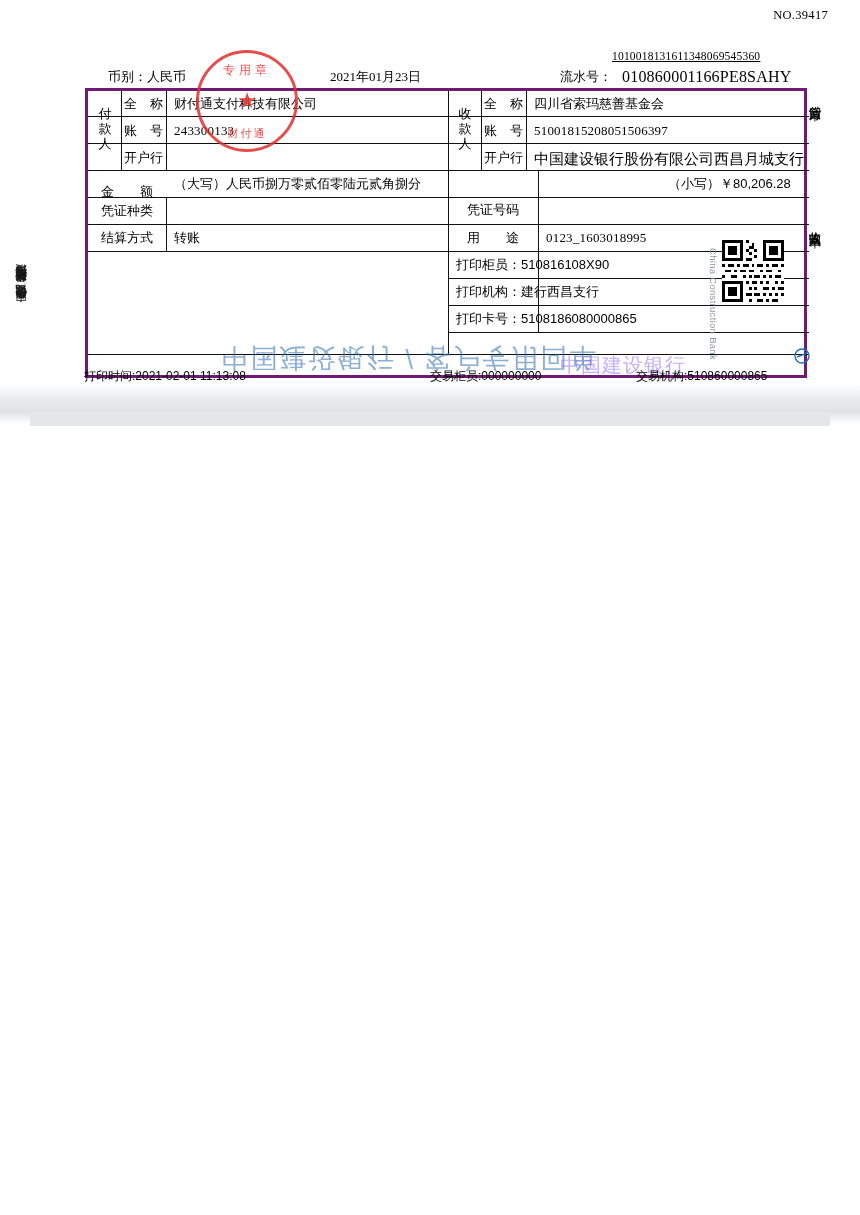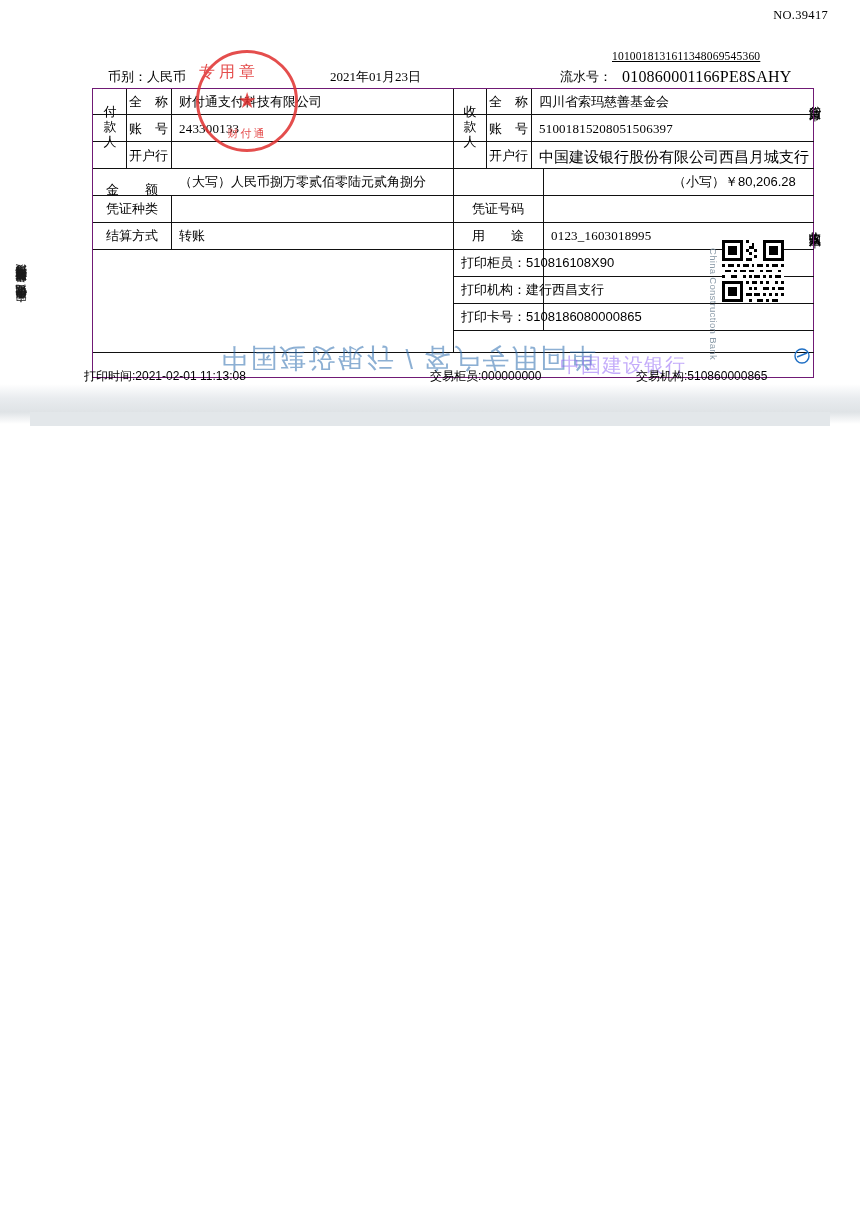--- a/index.html
+++ b/index.html
@@ -85,25 +85,25 @@
     left: 622px;
     top: 68px;
     font-size: 16px;
     font-family: "Liberation Serif", serif;
     letter-spacing: .2px;
   }
 
   
   .tbl {
     position: absolute;
-    left: 92px;
+    left: 85px;
     top: 88px;
     width: 722px;
     height: 290px;
-    border: 1px solid #701a75;
+    border: 3px solid #701a75;
     box-sizing: border-box;
   }
   .vline, .hline {
     position: absolute;
     background: #111;
   }
   .vline { width: 1px; }
   .hline { height: 1px; }
 
   .cell {
@@ -168,22 +168,22 @@
     position: absolute;
     left: 50%; top: 50%;
     transform: translate(-50%,-50%);
     font-size: 22px;
     color: #e0302f;
   }
   .seal .t1 {
     position: absolute;
     left: 0; right: 0;
     top: 9px;
-    text-align: left;
-    font-size: 16px;
+    text-align: center;
+    font-size: 12px;
     letter-spacing: 4px;
   }
   .seal .t2 {
     position: absolute;
     left: 0; right: 0;
     bottom: 8px;
     text-align: center;
     font-size: 11px;
     letter-spacing: 2px;
   }
@@ -306,21 +306,21 @@
     <div class="cell mono" style="left:446px; top:32px;">51001815208051506397</div>
     <div class="cell center" style="left:393px; top:59px; width:45px;">开户行</div>
     <div class="cell" style="left:446px; top:59px; font-size:15px;">中国建设银行股份有限公司西昌月城支行</div>
 
     <div class="cell center" style="left:0; top:85px; width:78px;margin-top:8px;">金　　额</div>
     <div class="cell" style="left:86px; top:85px;">（大写）人民币捌万零贰佰零陆元贰角捌分</div>
     <div class="cell" style="left:580px; top:85px;">（小写）￥80,206.28</div>
 
     <div class="cell center" style="left:0; top:112px; width:78px;">凭证种类</div>
     <div class="cell" style="left:86px; top:112px;"></div>
-    <div class="cell center" style="left:360px; top:112px; width:90px;">凭证号码</div>
+    <div class="cell center" style="left:360px; top:112px; width:90px;font-family:Liberation Mono, monospace;">凭证号码</div>
     <div class="cell" style="left:458px; top:112px;"></div>
 
     <div class="cell center" style="left:0; top:139px; width:78px;">结算方式</div>
     <div class="cell" style="left:86px; top:139px;">转账</div>
     <div class="cell center" style="left:360px; top:139px; width:90px;">用　　途</div>
     <div class="cell mono" style="left:458px; top:139px;">0123_1603018995</div>
 
     <div class="cell" style="left:368px; top:166px;">打印柜员：510816108X90</div>
     <div class="cell" style="left:368px; top:193px;">打印机构：建行西昌支行</div>
     <div class="cell" style="left:368px; top:220px;">打印卡号：5108186080000865</div>

